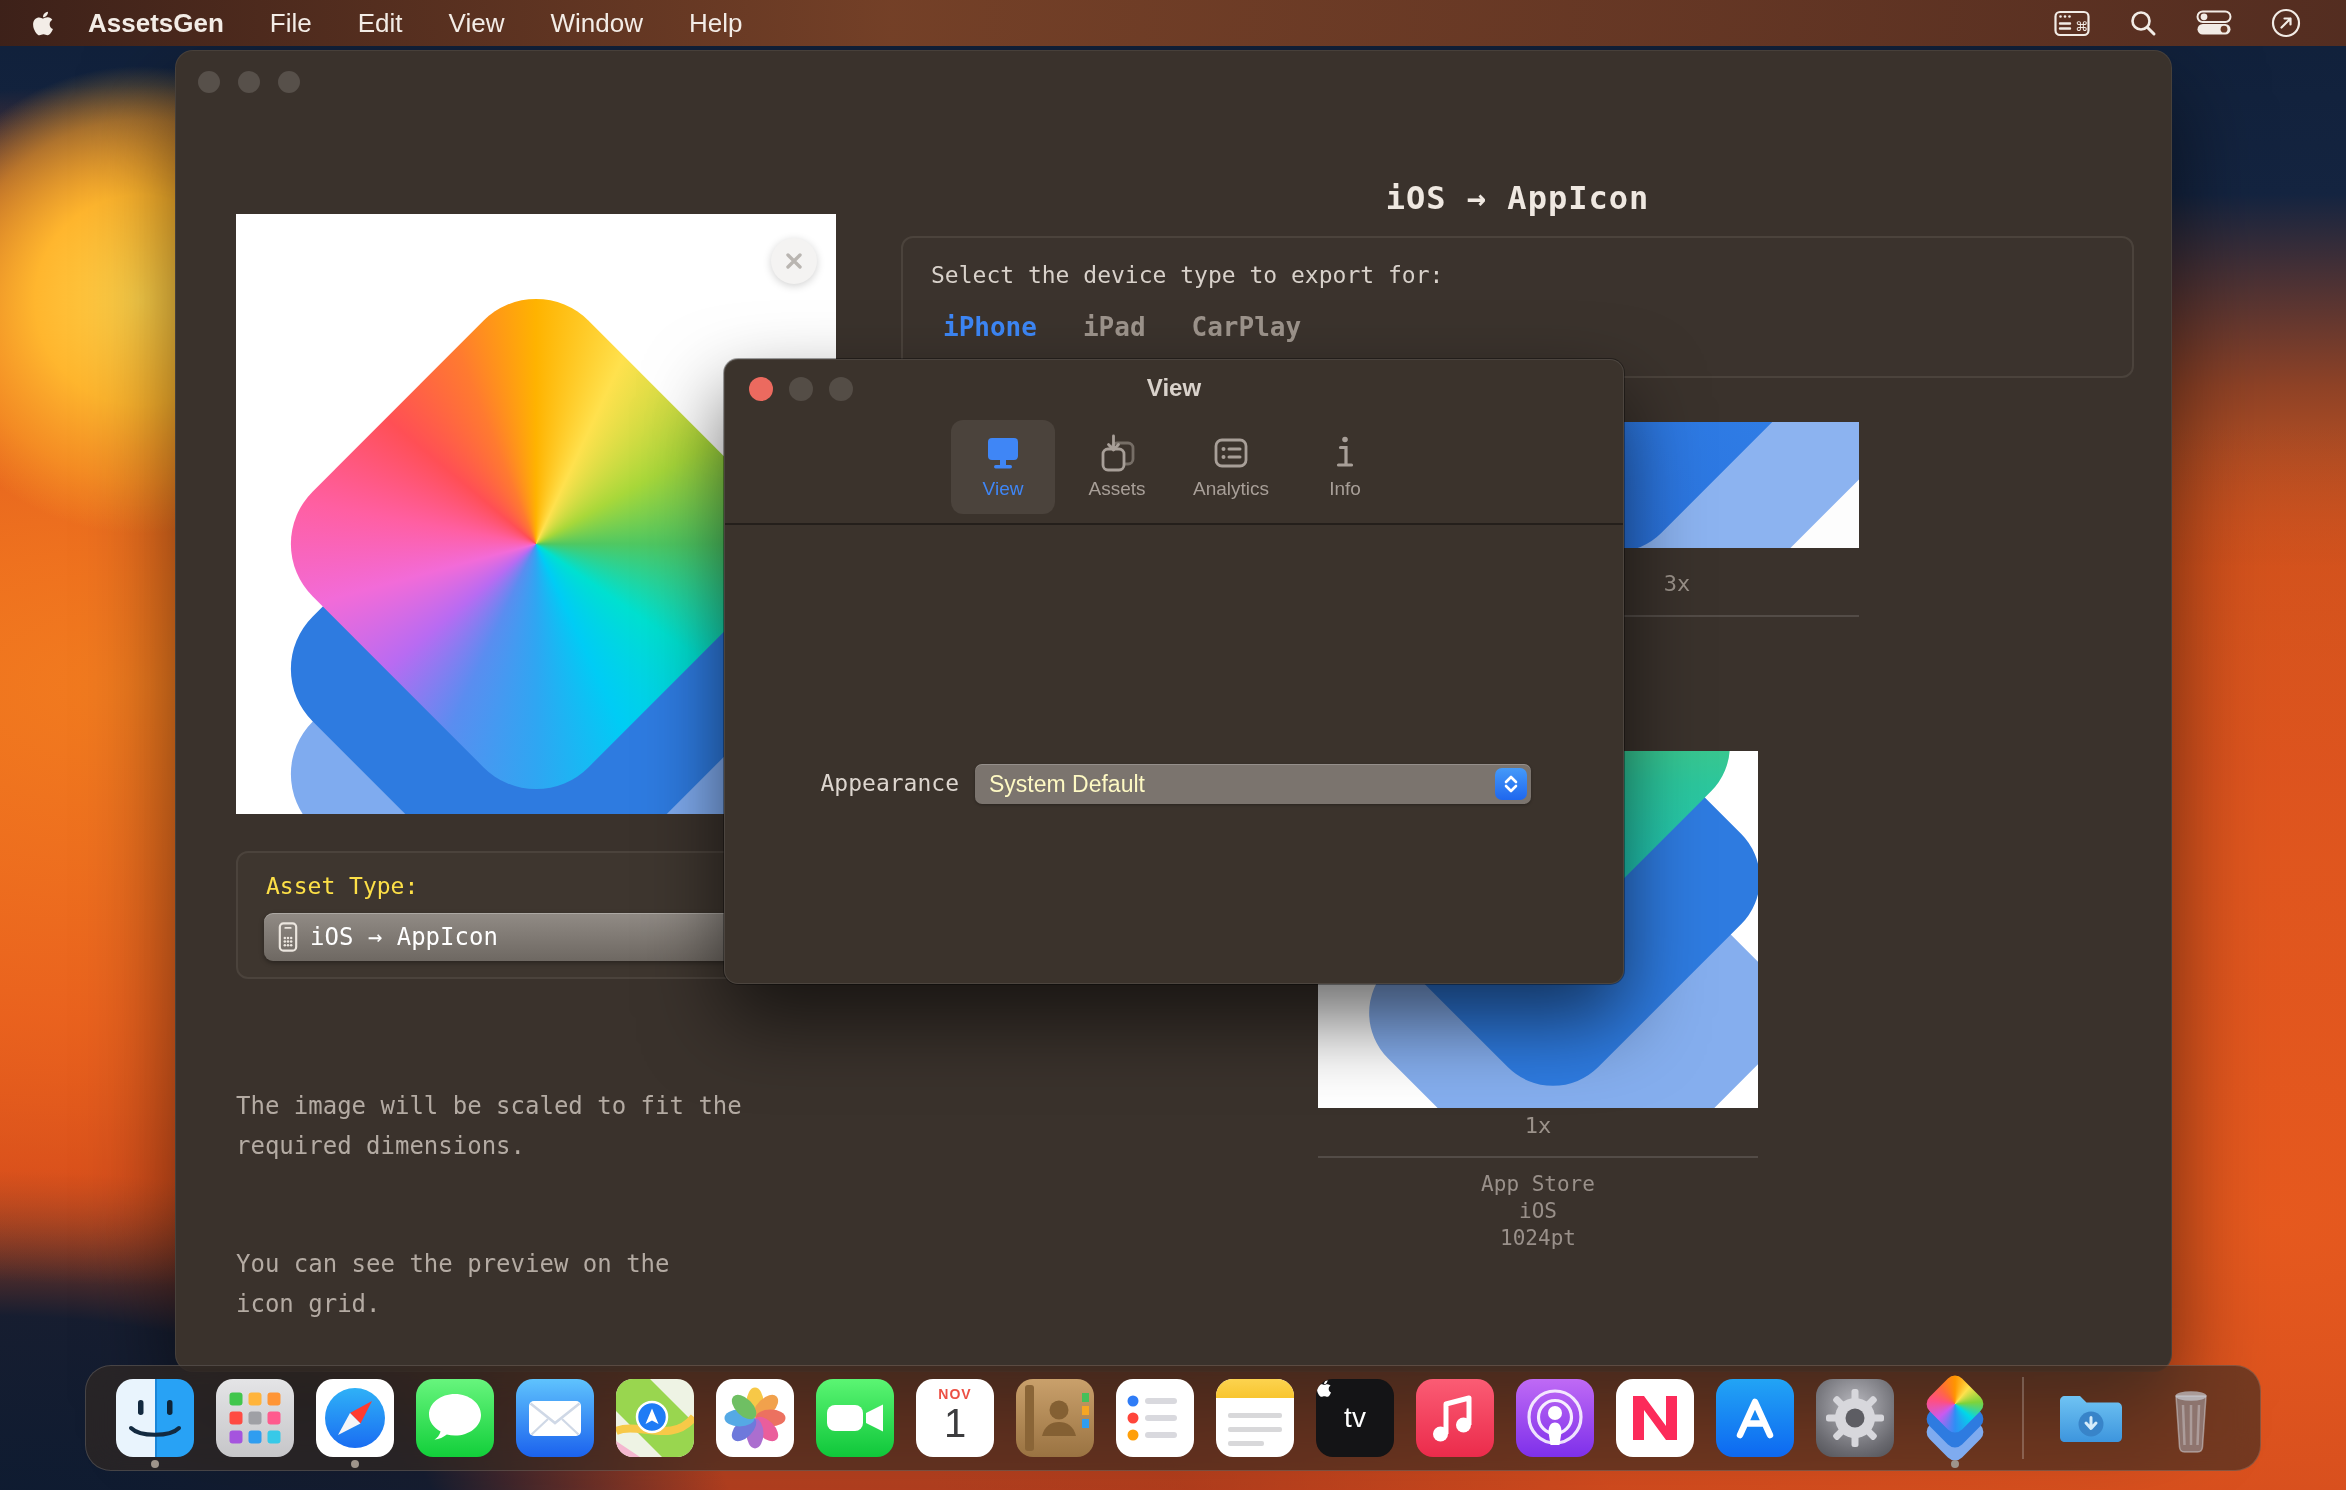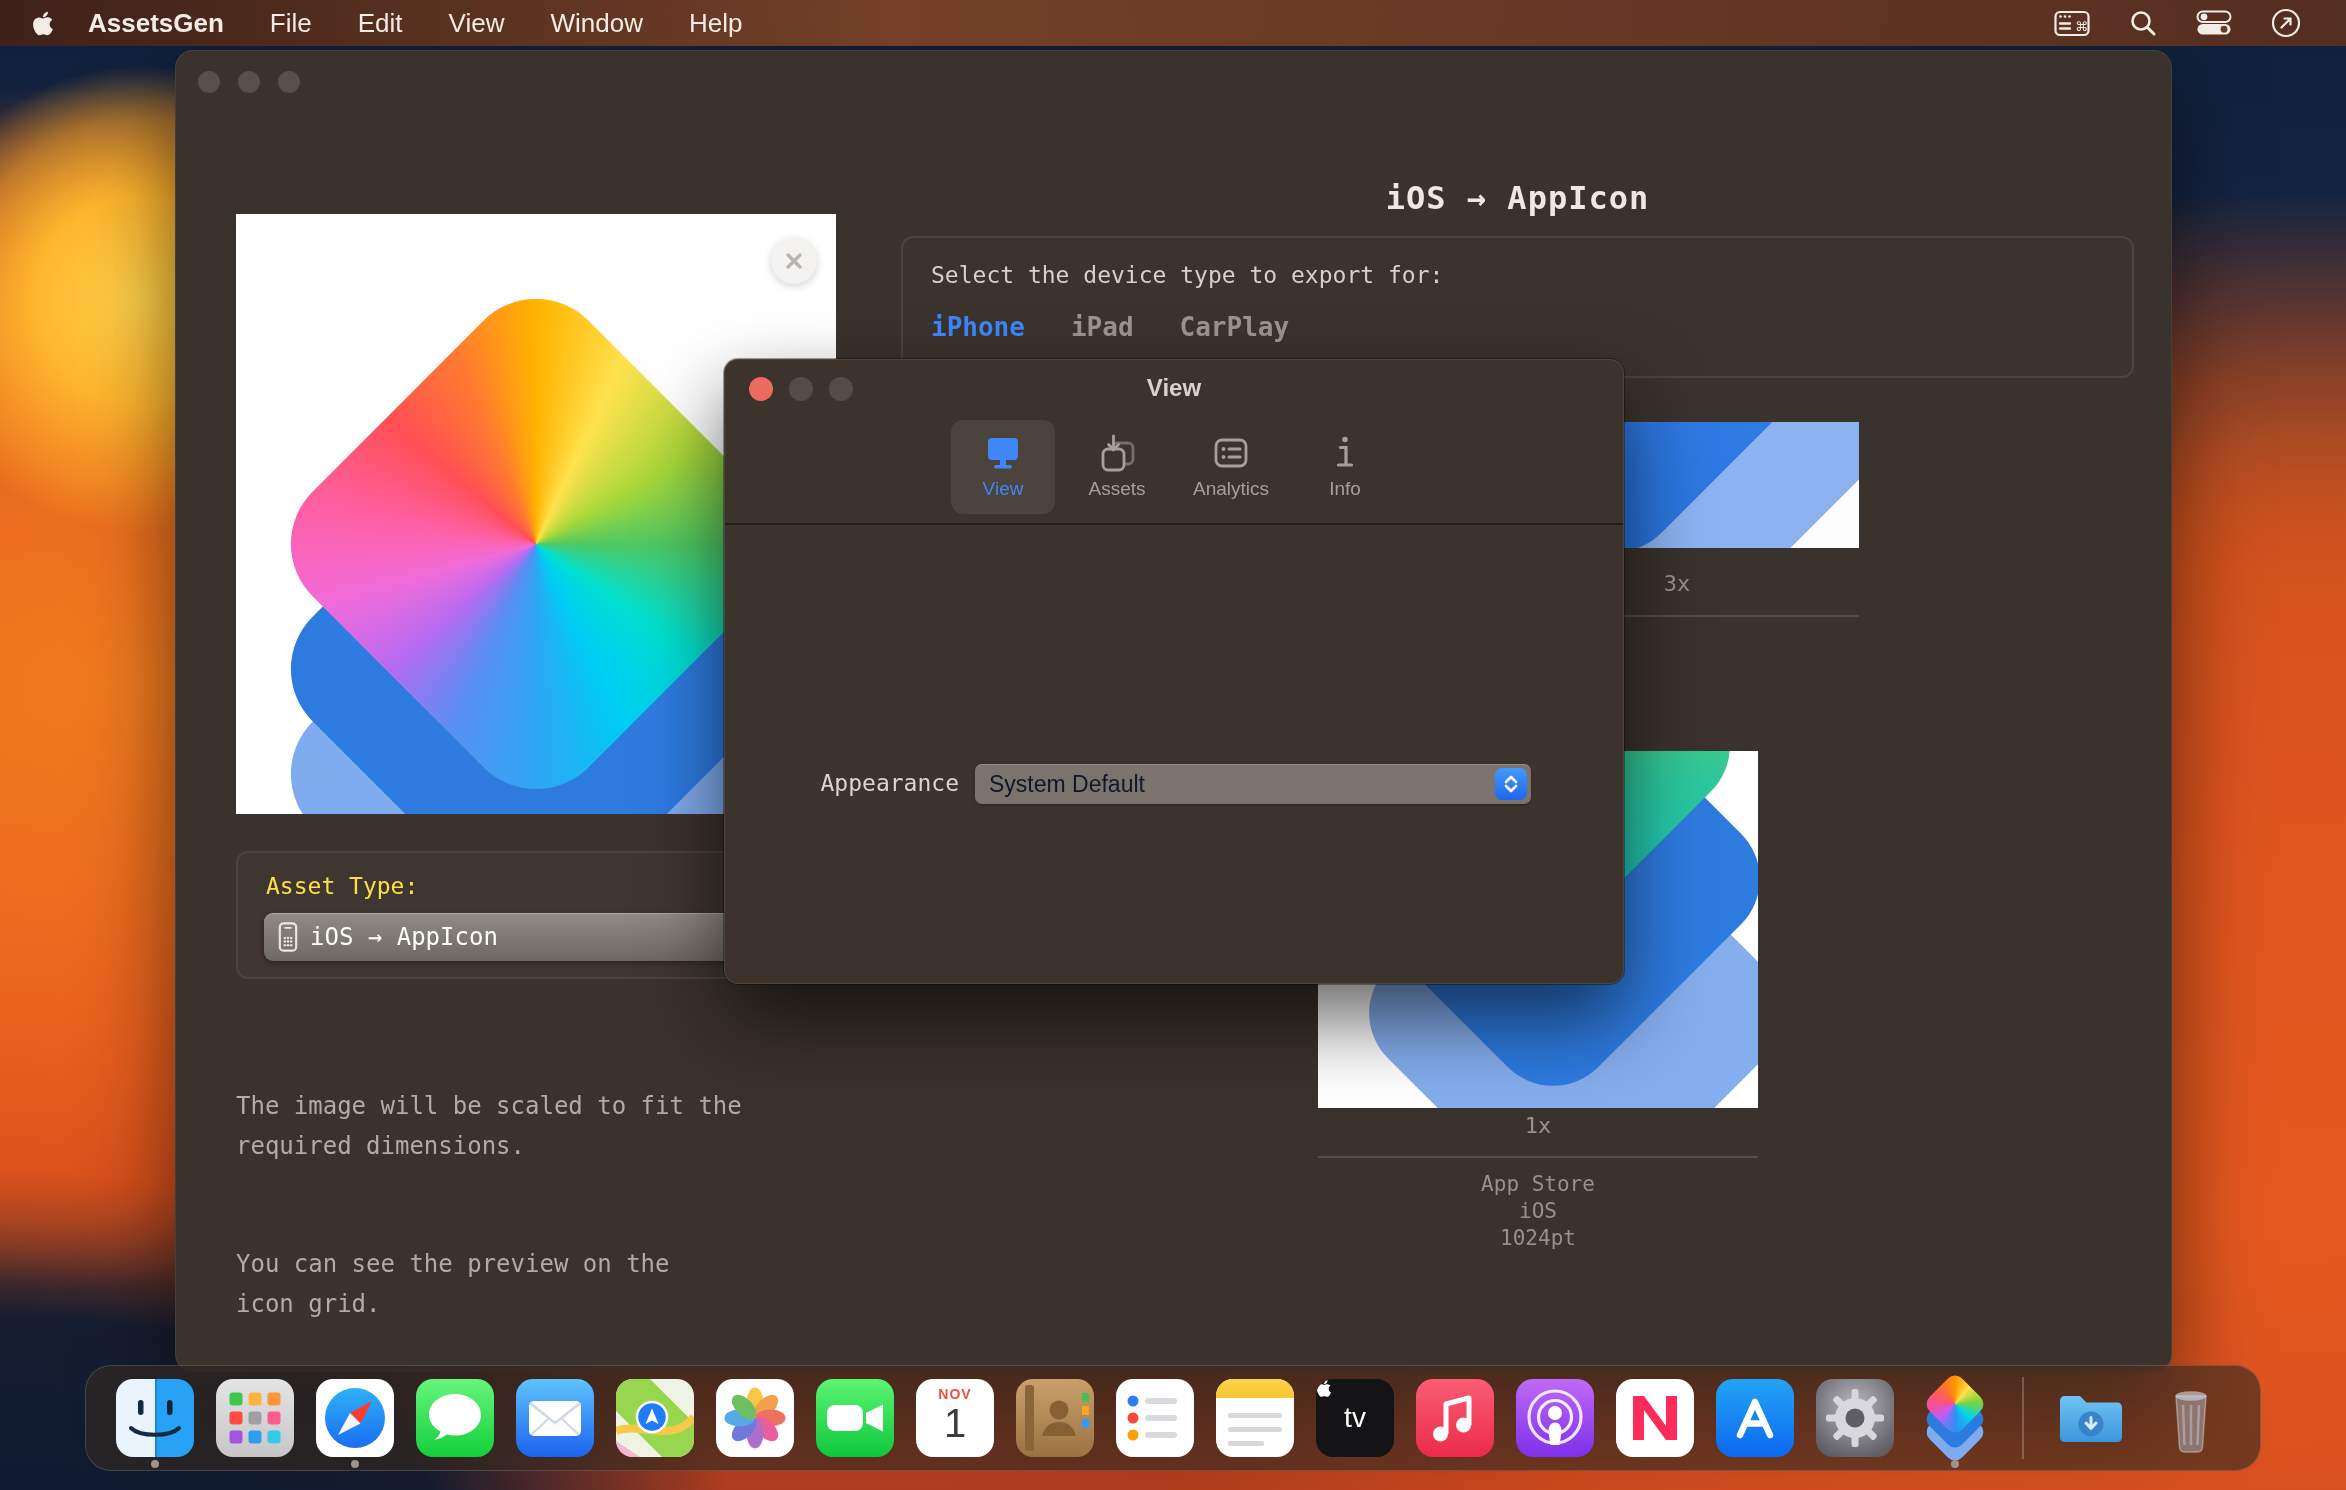--- a/index.html
+++ b/index.html
@@ -54,21 +54,21 @@
     display:flex;align-items:center;padding-left:14px;box-sizing:border-box;gap:12px;
     color:#ffffff;font-size:24px;}
   .notes{position:absolute;left:60px;top:995px;width:760px;color:#b4aba3;font-size:24px;line-height:40px;white-space:pre-line;}
   .notes .n2{margin-top:38px;}
 
   .exp-title{position:absolute;left:725px;top:128px;width:1233px;text-align:center;
     font-size:32px;font-weight:bold;color:#efe8e1;letter-spacing:1px;}
   .device-panel{position:absolute;left:725px;top:185px;width:1233px;height:142px;border-radius:12px;
     border:2px solid #4b433c;background:#3b332d;box-sizing:border-box;}
   .device-label{position:absolute;left:28px;top:24px;font-size:23px;color:#d8d1ca;}
-  .device-tabs{position:absolute;left:28px;top:74px;display:flex;gap:46px;font-size:26px;font-weight:bold;}
+  .device-tabs{position:absolute;left:40px;top:74px;display:flex;gap:46px;font-size:26px;font-weight:bold;}
   .device-tab{color:#9d948c;}
   .device-tab.active{color:#3d87f6;}
 
   .box3{position:absolute;left:1295px;top:371px;width:388px;height:126px;background:#fdfdfd;overflow:hidden;}
   .b3-blue{width:320px;height:320px;border-radius:64px;left:-15px;top:-230px;background:linear-gradient(180deg,#3181e9,#2a72dd);}
   .b3-light{width:340px;height:340px;border-radius:66px;left:55px;top:-190px;background:#8cb3f0;}
   .label3x{position:absolute;left:1441px;top:520px;width:120px;text-align:center;font-size:22px;color:#9b928a;}
   .sep3{position:absolute;left:1295px;top:564px;width:388px;height:2px;background:rgba(255,255,255,.13);}
 
   .box1{position:absolute;left:1142px;top:700px;width:440px;height:357px;background:#fff;overflow:hidden;}
@@ -97,21 +97,21 @@
   .dlg-tab .ticon{height:48px;display:flex;align-items:center;}
   .dlg-tab .tlabel{font-size:19px;margin-top:2px;font-family:"Liberation Sans","DejaVu Sans",sans-serif;}
   .dlg-divider{position:absolute;left:0;top:163px;width:100%;border-bottom:2px solid rgba(0,0,0,.38);}
   .msg-box{position:absolute;left:99px;top:225px;width:698px;height:113px;border-radius:10px;
     border:2px solid rgba(255,255,255,.14);display:flex;align-items:center;justify-content:center;
     font-size:23px;color:#b2aaa3;}
   .appearance-label{position:absolute;left:0px;top:403px;width:234px;text-align:right;font-size:23px;
     line-height:40px;color:#ddd6cf;}
   .appearance-dd{position:absolute;left:250px;top:404px;width:556px;height:40px;border-radius:7px;background:#7b746e;
     box-shadow:inset 0 1px 0 rgba(255,255,255,.2), 0 1px 3px rgba(0,0,0,.3);}
-  .appearance-dd .val{position:absolute;left:14px;top:0;line-height:40px;font-size:23px;color:#0f172a;}
+  .appearance-dd .val{position:absolute;left:14px;top:0;line-height:40px;font-size:23px;color:#fef9c3;}
   .chev-btn{position:absolute;right:4px;top:4px;width:32px;height:32px;border-radius:7px;
     background:linear-gradient(180deg,#449af9,#1f67ee);display:flex;align-items:center;justify-content:center;}
 
   
   .dock{position:absolute;left:85px;top:1365px;width:2176px;height:106px;border-radius:26px;
     background:rgba(54,42,34,.62);border:1px solid rgba(255,255,255,.15);
     display:flex;align-items:center;justify-content:center;gap:22px;box-sizing:border-box;padding:0 14px;
     backdrop-filter:blur(18px);}
   .di{width:78px;height:78px;border-radius:17px;position:relative;flex:0 0 auto;overflow:visible;}
   .di .clip{position:absolute;inset:0;border-radius:17px;overflow:hidden;}

